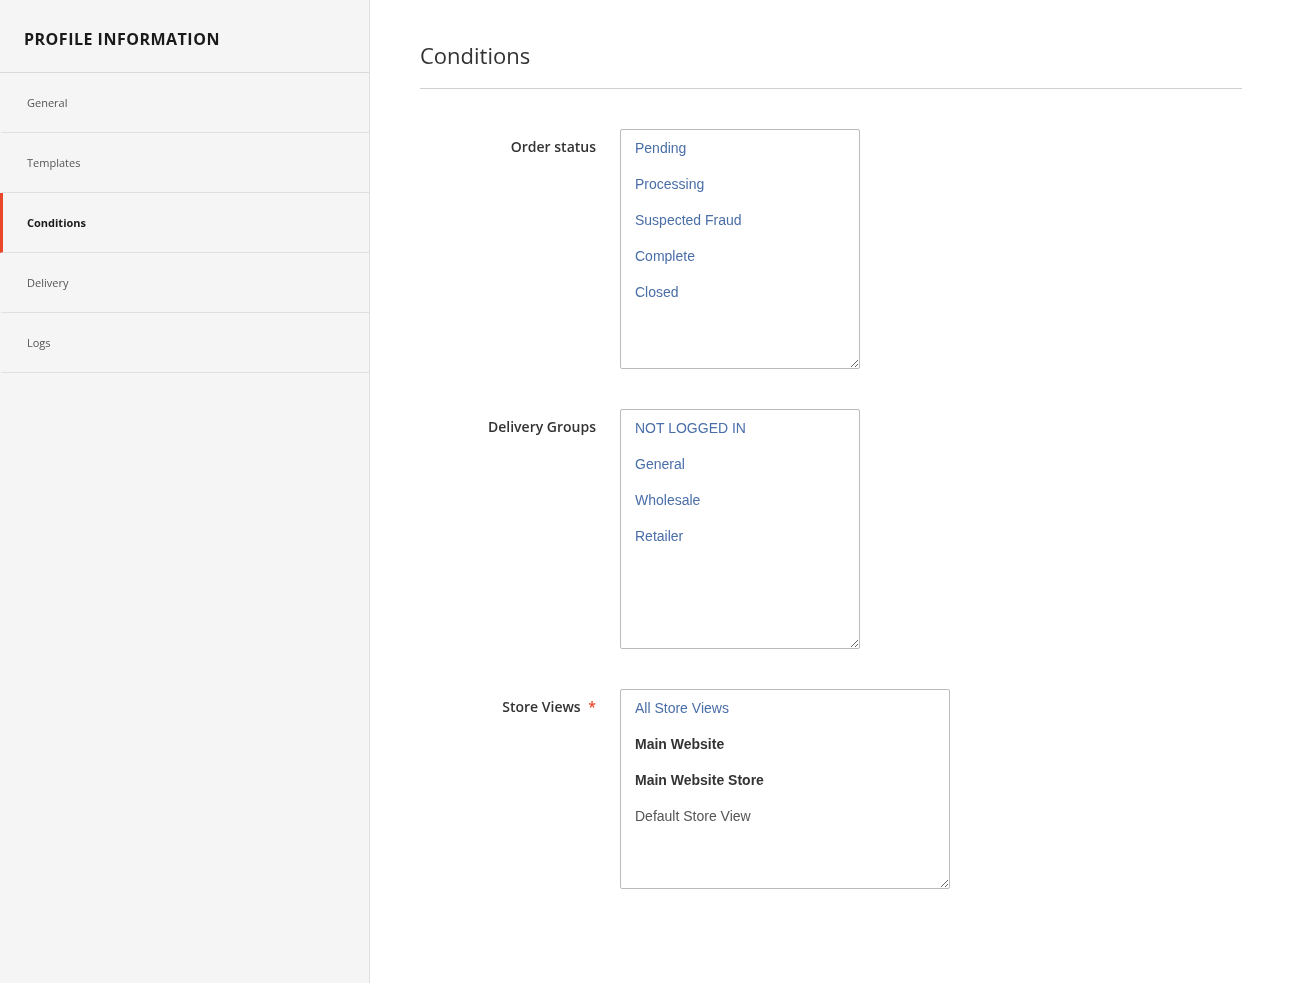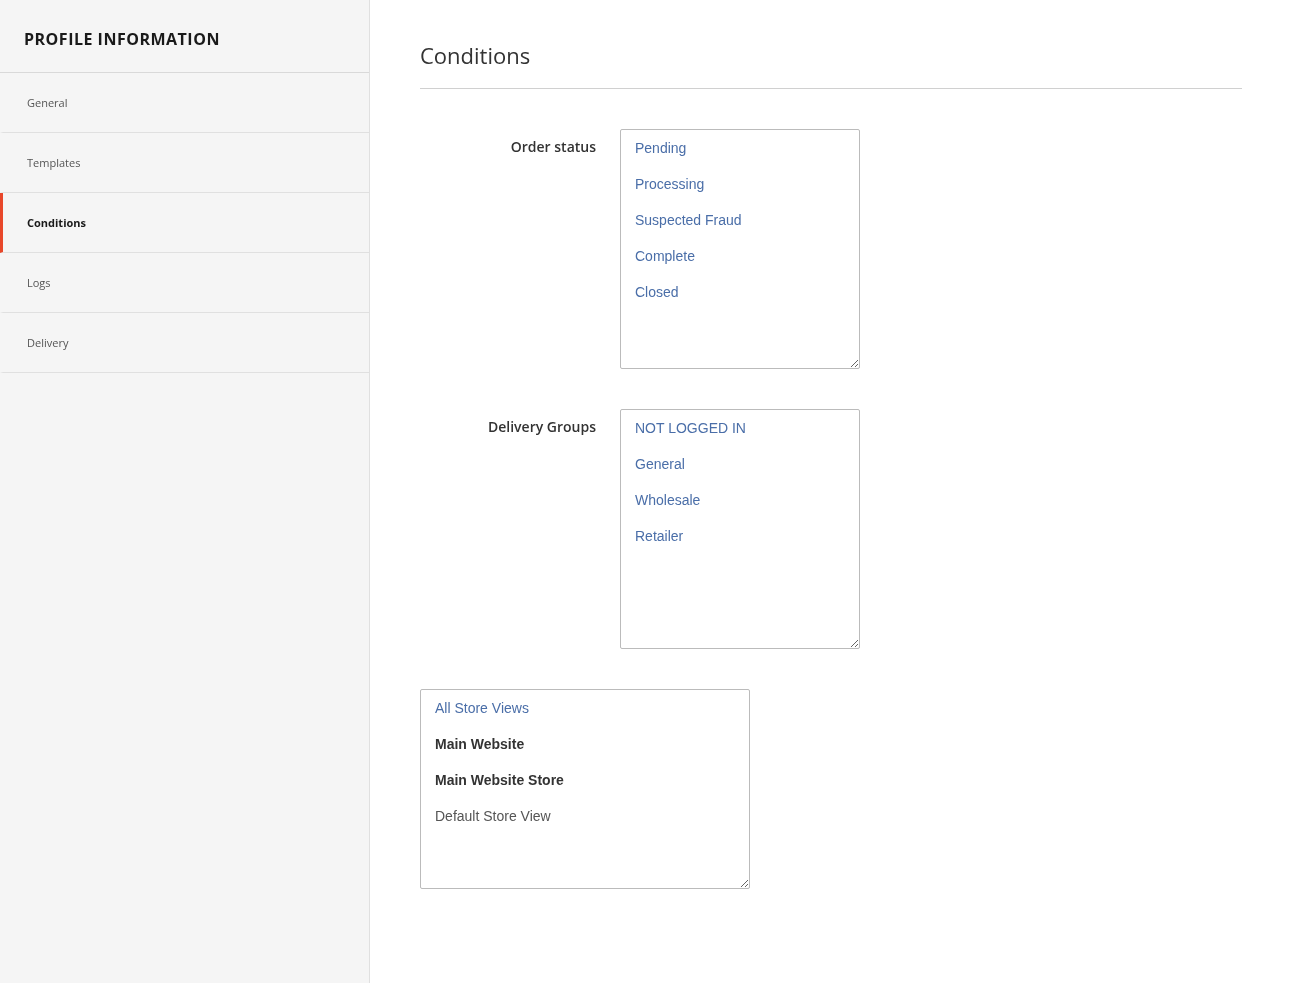--- a/index.html
+++ b/index.html
@@ -155,24 +155,24 @@
     <div class="sidebar-item">
       <span>General</span>
     </div>
     <div class="sidebar-item">
       <span>Templates</span>
     </div>
     <div class="sidebar-item active">
       <span>Conditions</span>
     </div>
     <div class="sidebar-item">
+      <span>Delivery</span>
+    </div>
+    <div class="sidebar-item">
       <span>Logs</span>
-    </div>
-    <div class="sidebar-item">
-      <span>Delivery</span>
     </div>
   </nav>
 </aside>
 
 <main class="main-content">
   <h1 class="page-title">Conditions</h1>
   <hr class="title-divider">
 
   <div class="form-row">
     <label class="form-label">Order status</label>
@@ -193,20 +193,24 @@
       <select class="listbox listbox-customer-groups" multiple="">
         <option style="color: rgb(74, 110, 168); padding: 10px 14px;">NOT LOGGED IN</option>
         <option style="color: rgb(74, 110, 168); padding: 10px 14px;">General</option>
         <option style="color: rgb(74, 110, 168); padding: 10px 14px;">Wholesale</option>
         <option style="color: rgb(74, 110, 168); padding: 10px 14px;">Retailer</option>
       </select>
     </div>
   </div>
 
   <div class="form-row">
+    <label class="form-label">
+      <span>Store Views</span>
+      <span class="required">*</span>
+    </label>
     <div class="form-control-wrap">
       <select class="listbox listbox-store-views" multiple="">
           <option style="color: rgb(74, 110, 168);">All Store Views</option>
           <option style="font-weight: 700; color: rgb(51, 51, 51);">Main Website</option>
           <option style="font-weight: 700; color: rgb(51, 51, 51);">    Main Website Store</option>
           <option style="color: rgb(85, 85, 85);">        Default Store View</option>
         </select>
     </div>
   </div>
 </main>

